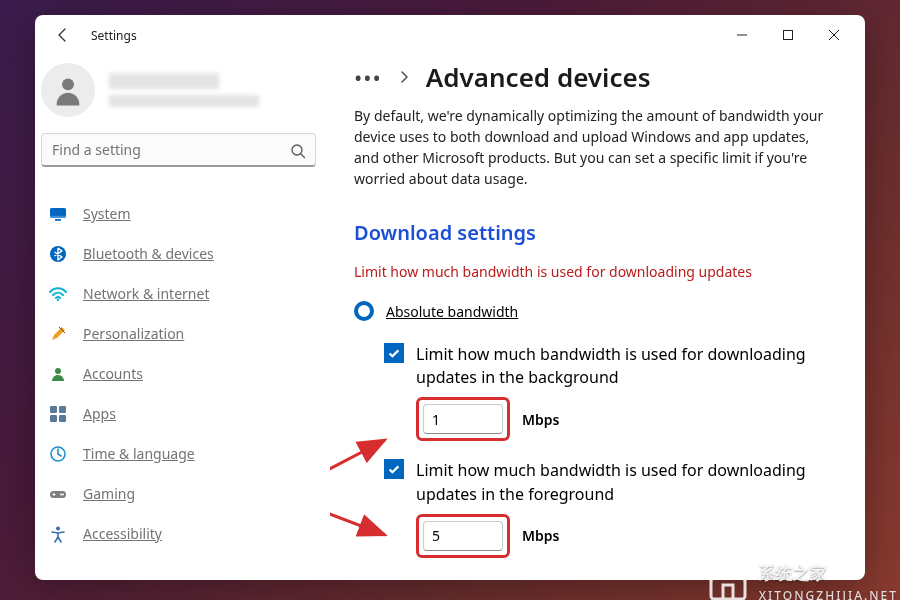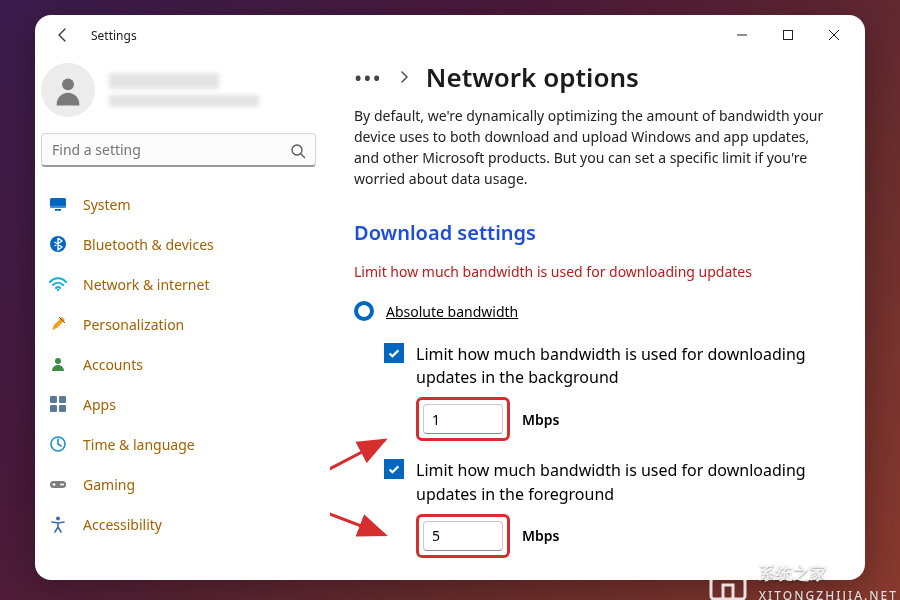--- a/index.html
+++ b/index.html
@@ -7,21 +7,21 @@
   body {
     background: linear-gradient(135deg, #3a1c4d 0%, #4a1a3a 35%, #6b2e2e 70%, #8a3a2e 100%);
     display: flex; align-items: center; justify-content: center;
     position: relative;
   }
   .window {
     position: absolute;
     left: 35px; top: 15px;
     width: 830px; height: 565px;
     background: #fff;
-    border-radius: 16px;
+    border-radius: 8px;
     box-shadow: 0 10px 40px rgba(0,0,0,0.3);
     display: flex; flex-direction: column;
     overflow: hidden;
   }
   .titlebar {
     height: 40px;
     display: flex; align-items: center;
     padding: 0 8px 0 14px;
     flex: 0 0 auto;
   }
@@ -78,27 +78,28 @@
     font-size: 14px;
     background: #fbfbfb;
     outline: none;
   }
   .searchbox .search-icon {
     position: absolute; right: 10px; top: 50%; transform: translateY(-50%);
     width: 16px; height: 16px; color:#555;
   }
   .nav { display:flex; flex-direction:column; gap:2px; }
   .nav-item {
-    display:flex; align-items:center;
+    display:flex; align-items:flex-end;
     height: 38px;
     border-radius: 4px;
     padding: 0 8px 0 10px;
     gap: 16px;
     cursor: pointer;
-    color: #a16207;
+    color: #737373;
+    text-decoration: underline;
   }
   .nav-item .nav-icon {
     width: 18px; height:18px; display:flex; align-items:center; justify-content:center;
   }
   .nav-item .nav-label { font-size: 14px; }
   
   .content {
     flex: 1 1 auto;
     padding: 4px 20px 0 24px;
     overflow: hidden;
@@ -310,21 +311,21 @@
     </div>
 
     <div class="content">
       <div class="breadcrumb">
         <span class="dots">•••</span>
         <span class="chev">
           <svg width="12" height="12" viewBox="0 0 12 12">
               <path d="M4 1l5 5-5 5" stroke="#555" stroke-width="1.6" fill="none" stroke-linecap="round" stroke-linejoin="round"></path>
             </svg>
         </span>
-        <span class="crumb-title">Network options</span>
+        <span class="crumb-title">Advanced devices</span>
       </div>
 
       <p class="desc">By default, we're dynamically optimizing the amount of bandwidth your device uses to both download and upload Windows and app updates, and other Microsoft products. But you can set a specific limit if you're worried about data usage.</p>
 
       <h2 class="section-title">Download settings</h2>
       <p class="subdesc">Limit how much bandwidth is used for downloading updates</p>
 
       <div class="radio-row">
         <span class="radio"></span>
         <span class="radio-label">Absolute bandwidth</span>

